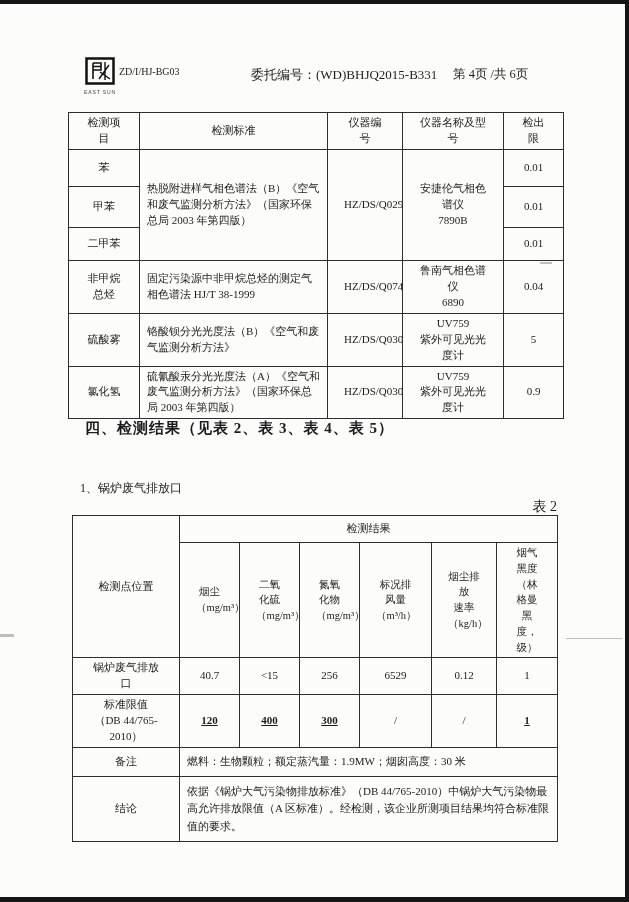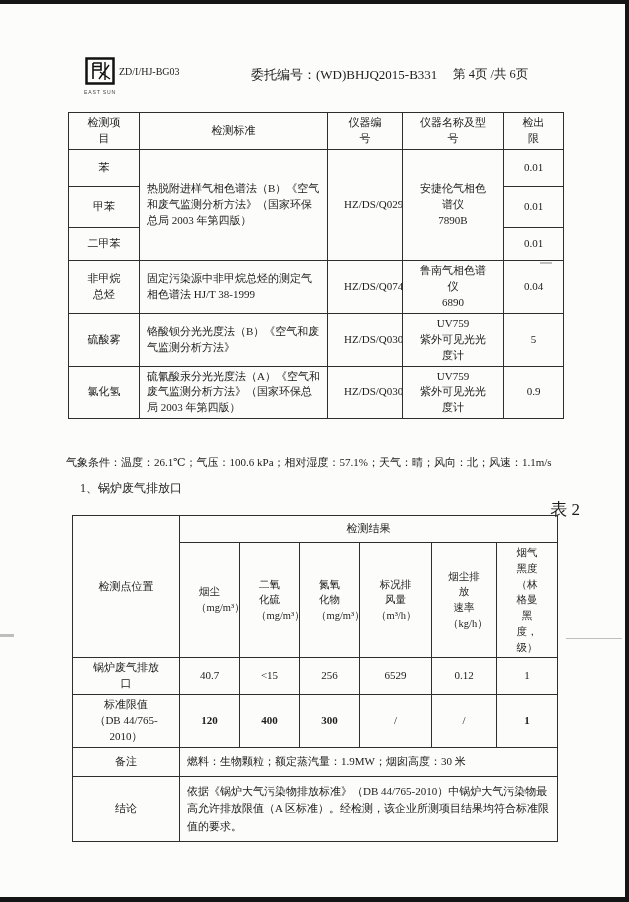--- a/index.html
+++ b/index.html
@@ -36,28 +36,28 @@
   .h28 td,.h28 th{height:22px;}
   .h36 th{height:30px;}
   .h38 td{height:32px;}
   .h42 td{height:36px;margin-left:36px;}
   .h34 td{height:28px;}
   .h44 td{height:38px;}
   .h40 td{height:34px;}
   .h52 td{height:46px;}
   .h30 td{height:24px;}
   .h66 td{height:60px;}
-  .bold{font-weight:bold;}
+  .bold{font-weight:bold;text-decoration:underline;}
   .sub th{font-size:10.5px;line-height:1.5;}
 
   
   .sec-title{position:absolute;left:85px;top:419px;font-size:15px;font-weight:bold;letter-spacing:1px;}
   .weather{position:absolute;left:66px;top:455px;font-size:11px;white-space:nowrap;}
   .subsection{position:absolute;left:80px;top:480px;font-size:12px;text-align:center;}
-  .table-label{position:absolute;left:480px;top:498px;width:100px;text-align:right;font-size:17px;}
+  .table-label{position:absolute;left:457px;top:498px;width:100px;text-align:right;font-size:14px;}
   .concl{line-height:1.6;}
 </style>
 </head>
 <body>
 
 <div class="scan">
 
   <div class="edge edge-top"></div>
   <div class="edge edge-bottom"></div>
   <div class="edge edge-right"></div>
@@ -126,21 +126,21 @@
     <tr class="h52">
       <td>氯化氢</td>
       <td class="left">硫氰酸汞分光光度法（A）《空气和废气监测分析方法》（国家环保总局 2003 年第四版）</td>
       <td>HZ/DS/Q030</td>
       <td>UV759<br>紫外可见光光度计</td>
       <td>0.9</td>
     </tr>
   </tbody>
     </table>
 
-  <div class="weather">气象条件：温度：26.1℃；气压：100.6 kPa；相对湿度：57.1%；天气：晴；风向：北；风速：1.1m/s</div>
+  <div class="sec-title">四、检测结果（见表 2、表 3、表 4、表 5）</div>
   <div class="subsection">1、锅炉废气排放口</div>
   <div class="table-label">表 2</div>
 
   <table class="t2">
     <colgroup>
       <col style="width:107px">
         <col style="width:60px">
         <col style="width:60px">
       <col style="width:60px">
         <col style="width:72px">

